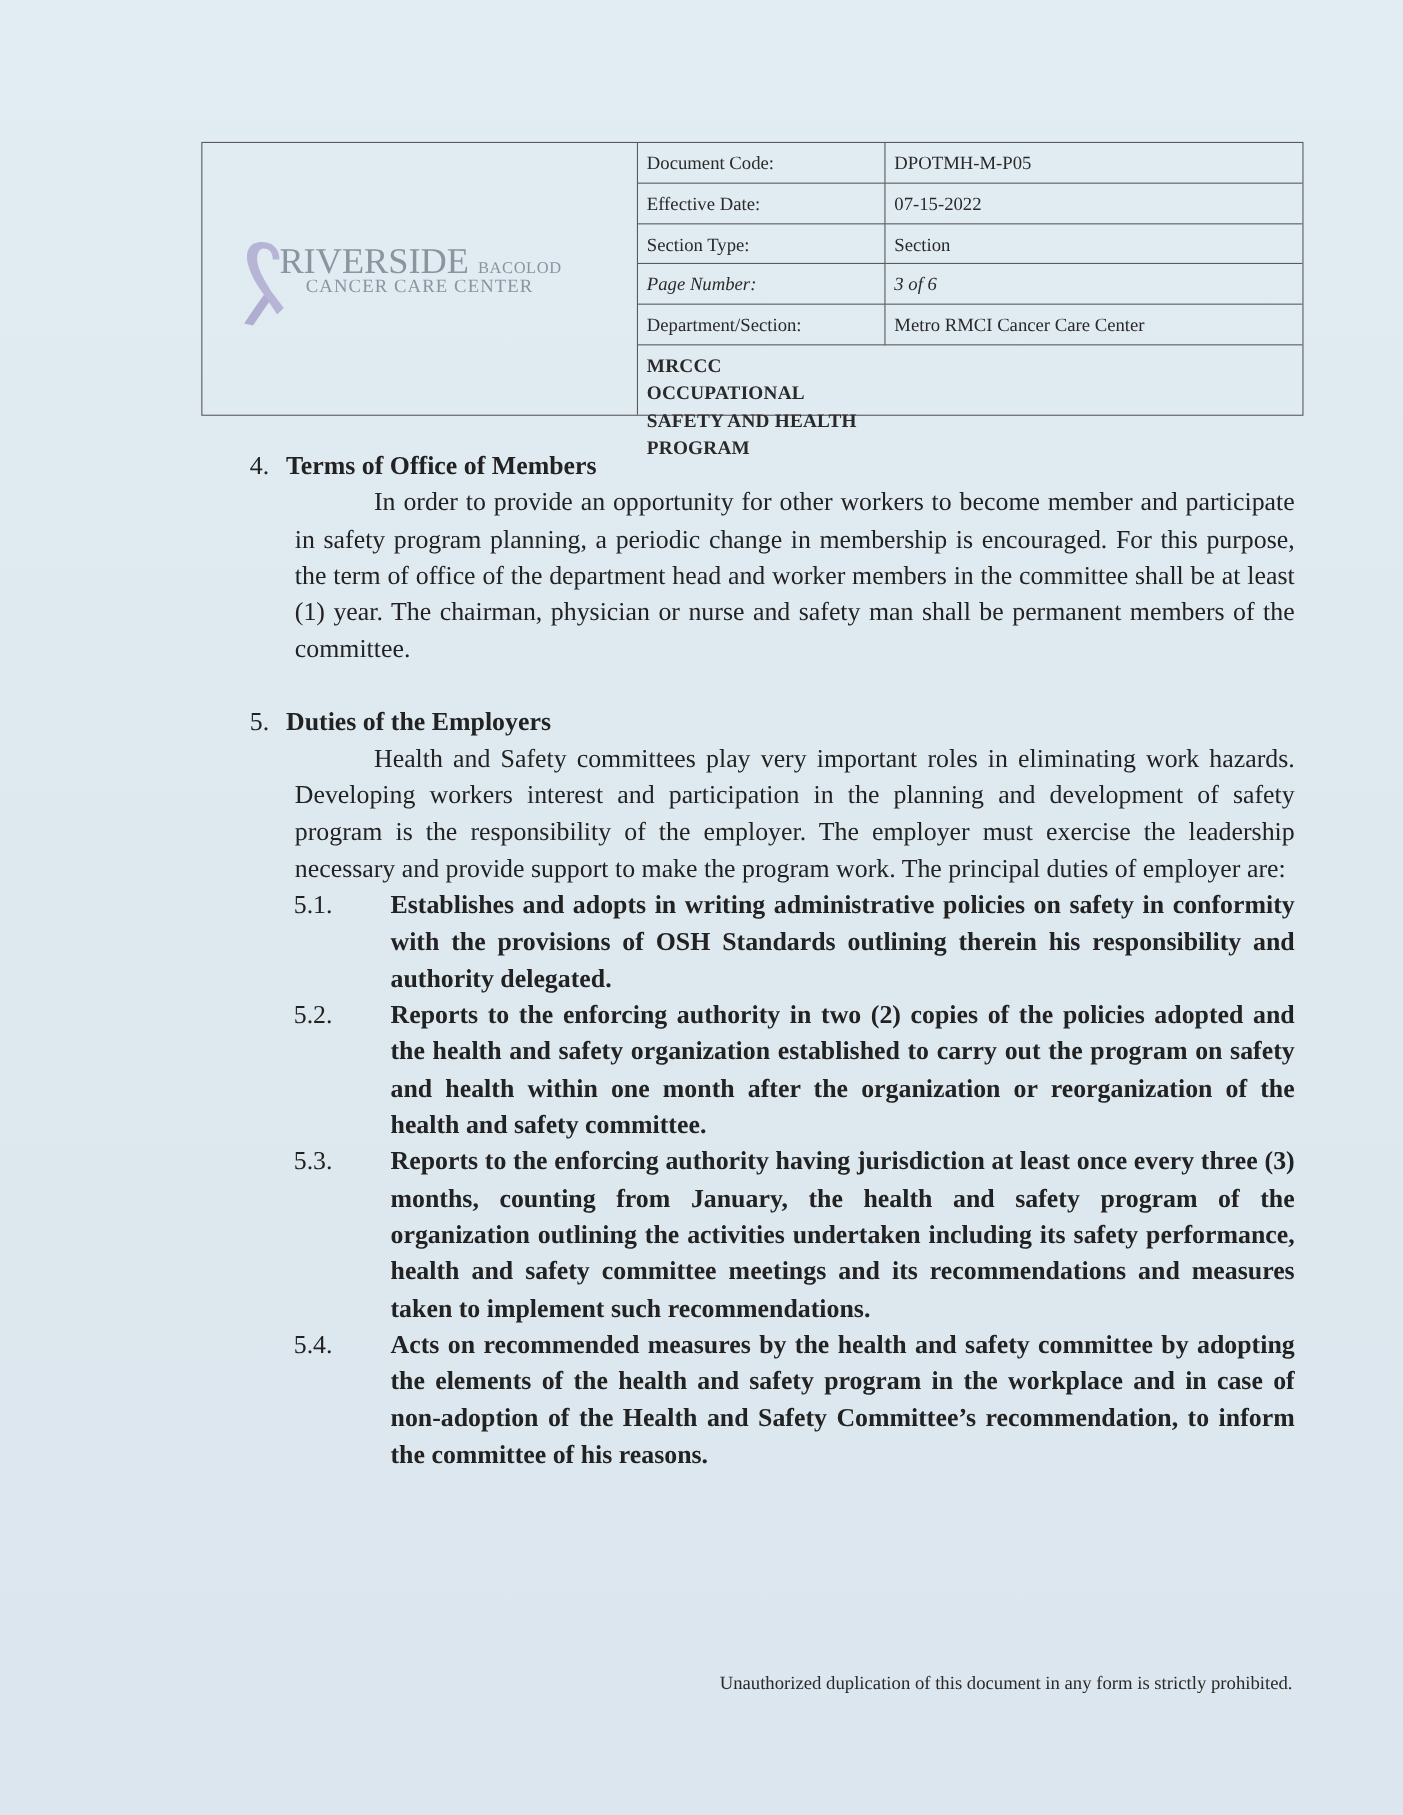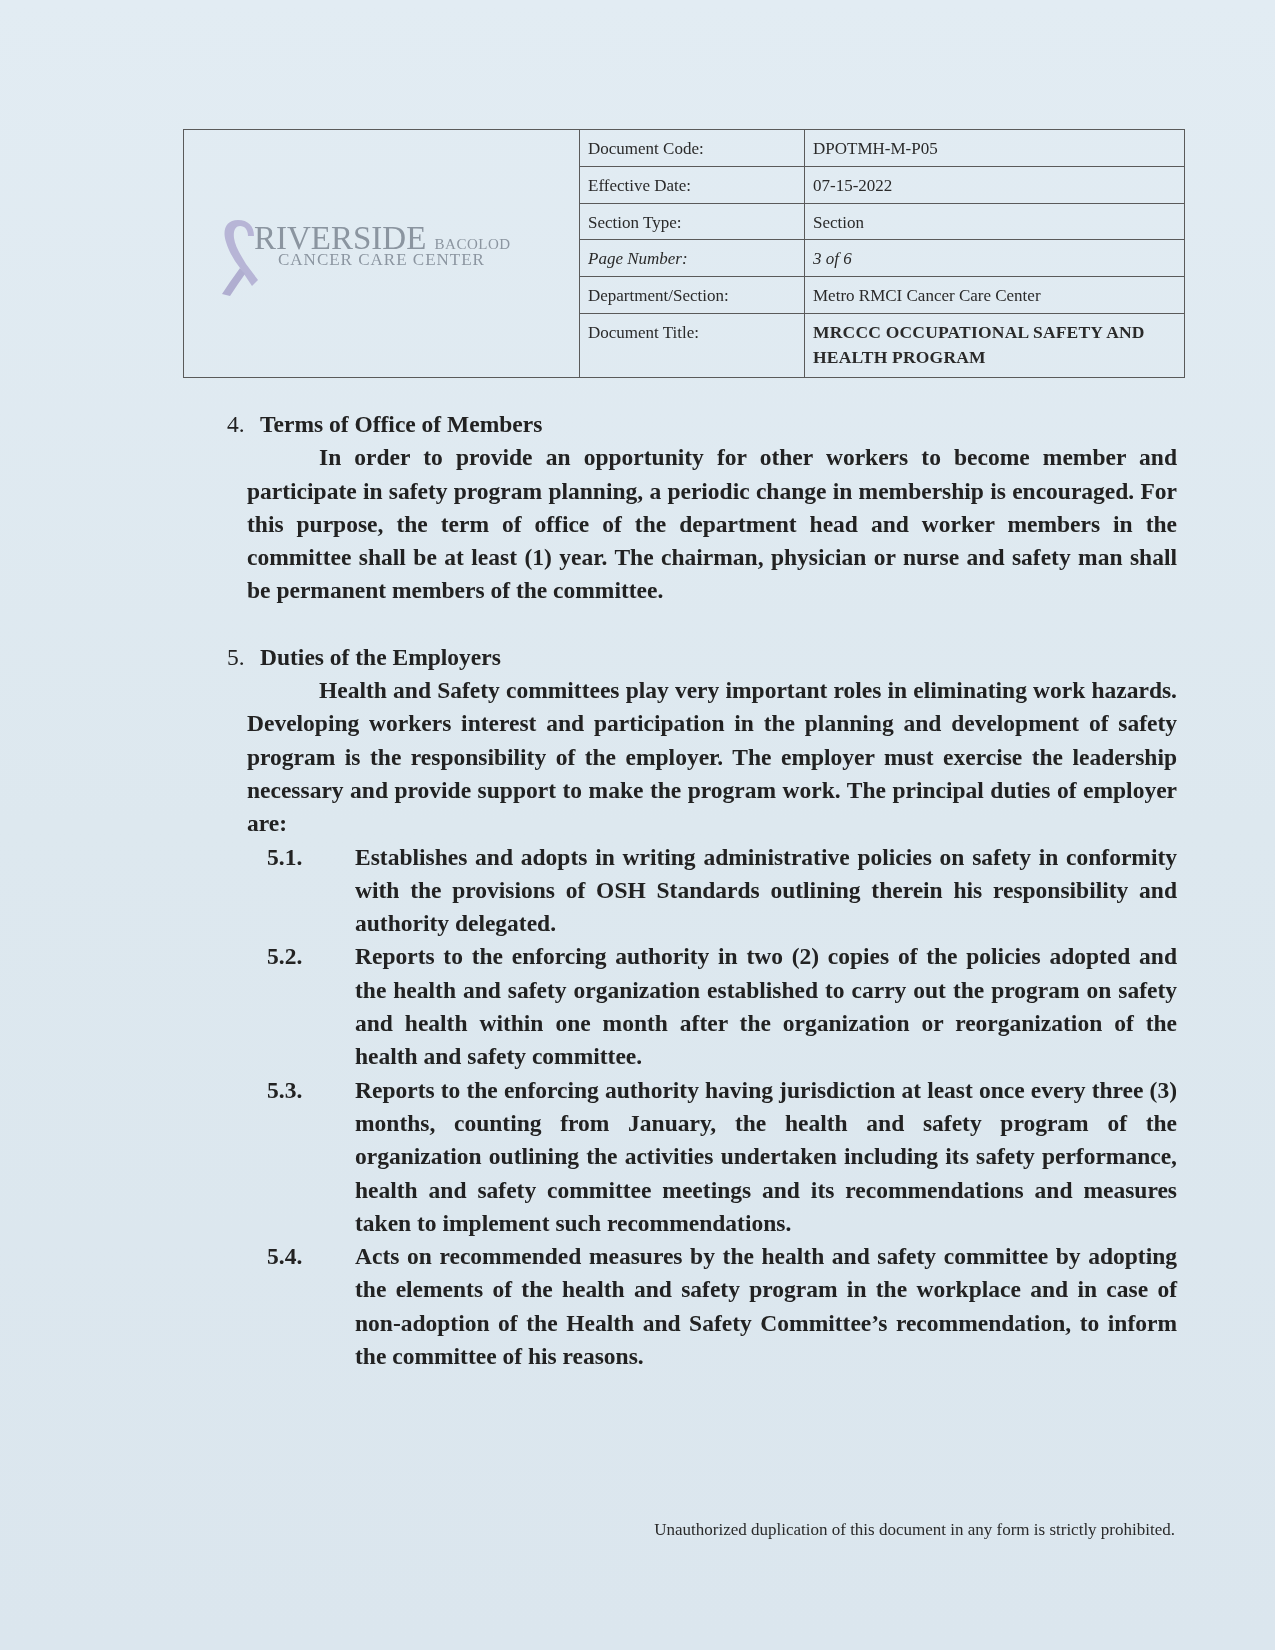--- a/index.html
+++ b/index.html
@@ -93,34 +93,32 @@
     .section-head {
       font-weight: bold;
       display: flex;
     }
     .section-head .num {
       font-weight: normal;
       width: 33px;
       flex-shrink: 0;
     }
     .para {
-      margin-left: 20px;
+      margin-left: 41px;
       text-align: justify;
       text-indent: 72px;
-      font-weight: bold;
     }
     .sec5 { margin-top: 33px; }
     .item {
       display: flex;
       margin-left: 40px;
     }
     .item .inum {
       width: 88px;
       flex-shrink: 0;
-      font-weight: bold;
     }
     .item .itext {
       flex: 1;
       text-align: justify;
       font-weight: bold;
     }
     .footer {
       position: absolute;
       right: 100px;
       top: 1520px;
@@ -153,21 +151,20 @@
       <div class="meta-label">Document Code:</div>
       <div class="meta-value">DPOTMH-M-P05</div>
       <div class="meta-label">Effective Date:</div>
       <div class="meta-value">07-15-2022</div>
       <div class="meta-label">Section Type:</div>
       <div class="meta-value">Section</div>
       <div class="meta-label italic">Page Number:</div>
       <div class="meta-value italic">3 of 6</div>
       <div class="meta-label">Department/Section:</div>
       <div class="meta-value">Metro RMCI Cancer Care Center</div>
-      <div class="meta-label last">Document Title:</div>
       <div class="meta-value bold last">MRCCC OCCUPATIONAL SAFETY AND HEALTH PROGRAM</div>
     </div>
   </div>
 
   <div class="content">
     <div class="section">
       <div class="section-head">
         <span class="num">4.</span>
         <span>Terms of Office of Members</span>
       </div>

